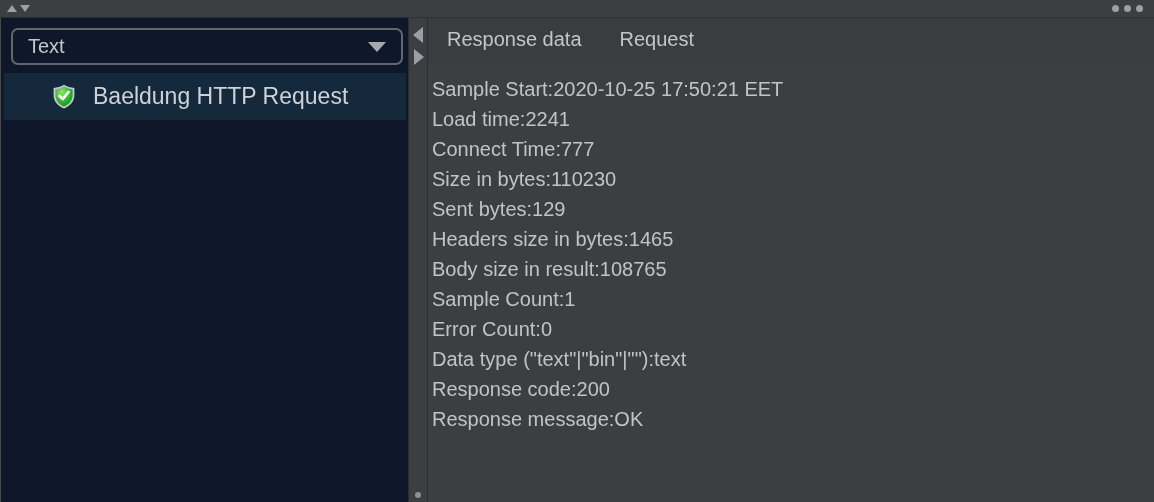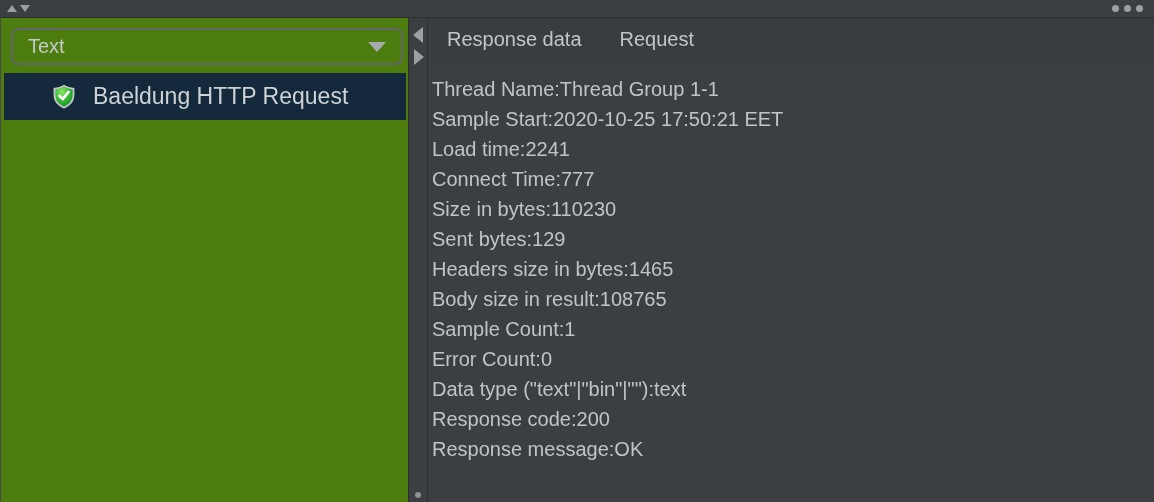--- a/index.html
+++ b/index.html
@@ -10,21 +10,21 @@
     -webkit-font-smoothing:antialiased;
   }
   
   .topbar{position:absolute;left:0;top:0;width:100%;height:17px;background:#3c3f41;border-bottom:1px solid #2c2e30;}
   .tri{position:absolute;width:0;height:0;cursor:pointer;}
   .tri-up{left:7px;top:5px;border-left:5px solid transparent;border-right:5px solid transparent;border-bottom:7px solid #9aa0a3;}
   .tri-dn{left:20px;top:5px;border-left:5px solid transparent;border-right:5px solid transparent;border-top:7px solid #9aa0a3;}
   .dots{position:absolute;right:11px;top:5px;display:flex;gap:5px;}
   .dots i{width:7px;height:7px;border-radius:50%;background:#9aa0a3;}
   
-  .left-panel{position:absolute;left:0;top:18px;width:408px;bottom:0;background:#4d7c0f;border-left:1px solid #46494b;box-sizing:border-box;}
+  .left-panel{position:absolute;left:0;top:18px;width:408px;bottom:0;background:#0f172a;border-left:1px solid #46494b;box-sizing:border-box;}
   .dropdown{
     position:absolute;left:10px;top:10px;width:392px;height:37px;box-sizing:border-box;
     border:2px solid #63666a;border-radius:7px;display:flex;align-items:center;
     padding:0 15px;color:#c6c9cb;font-size:20px;cursor:pointer;
   }
   .chev{margin-left:auto;width:0;height:0;border-left:9px solid transparent;border-right:9px solid transparent;border-top:10px solid #a6aaad;}
   .tree-row{
     position:absolute;left:3px;top:55px;width:402px;height:47px;background:#15293c;
     display:flex;align-items:center;color:#ced2d6;font-size:23px;cursor:pointer;
   }
@@ -96,21 +96,20 @@
     <span class="sp-right"></span>
     <span class="sp-dot"></span>
   </div>
 
   <div class="right-panel">
     <div class="tabbar">
       <div class="tab">Response data</div>
       <div class="tab">Request</div>
     </div>
     <div class="content">
-      <div class="line">Thread Name:Thread Group 1-1</div>
       <div class="line">Sample Start:2020-10-25 17:50:21 EET</div>
       <div class="line">Load time:2241</div>
       <div class="line">Connect Time:777</div>
       <div class="line">Size in bytes:110230</div>
       <div class="line">Sent bytes:129</div>
       <div class="line">Headers size in bytes:1465</div>
       <div class="line">Body size in result:108765</div>
       <div class="line">Sample Count:1</div>
       <div class="line">Error Count:0</div>
       <div class="line">Data type ("text"|"bin"|""):text</div>

